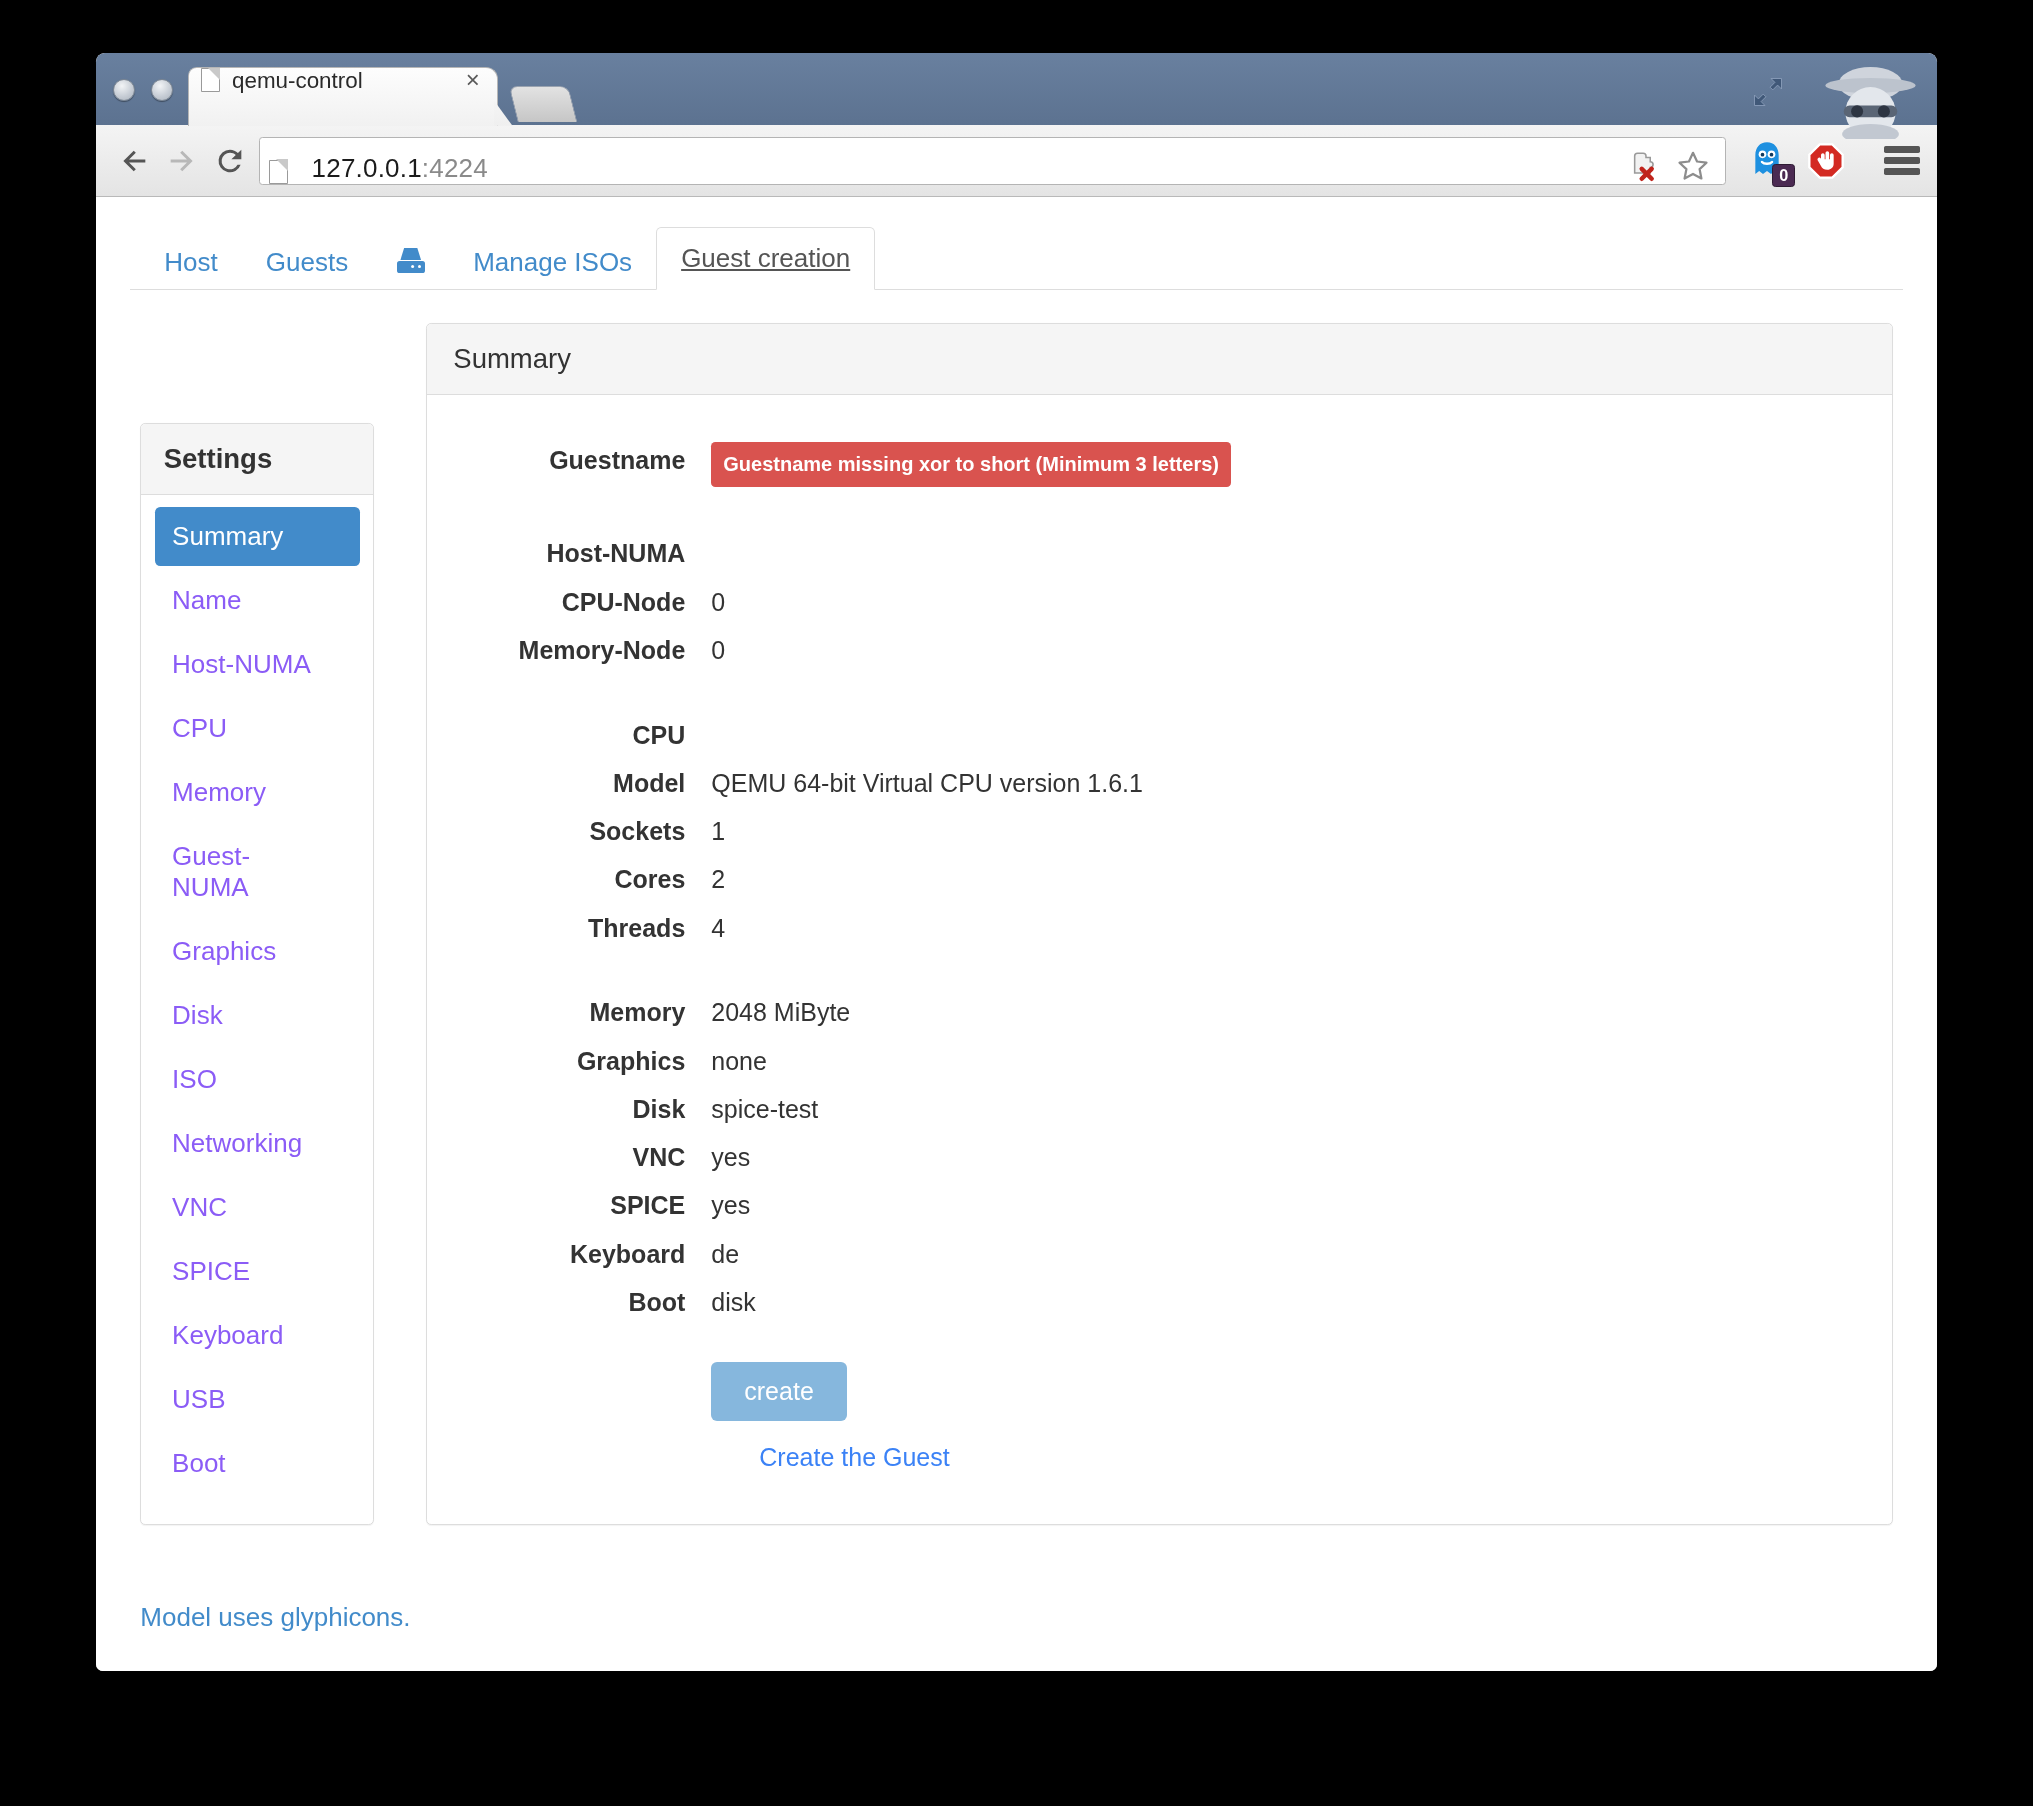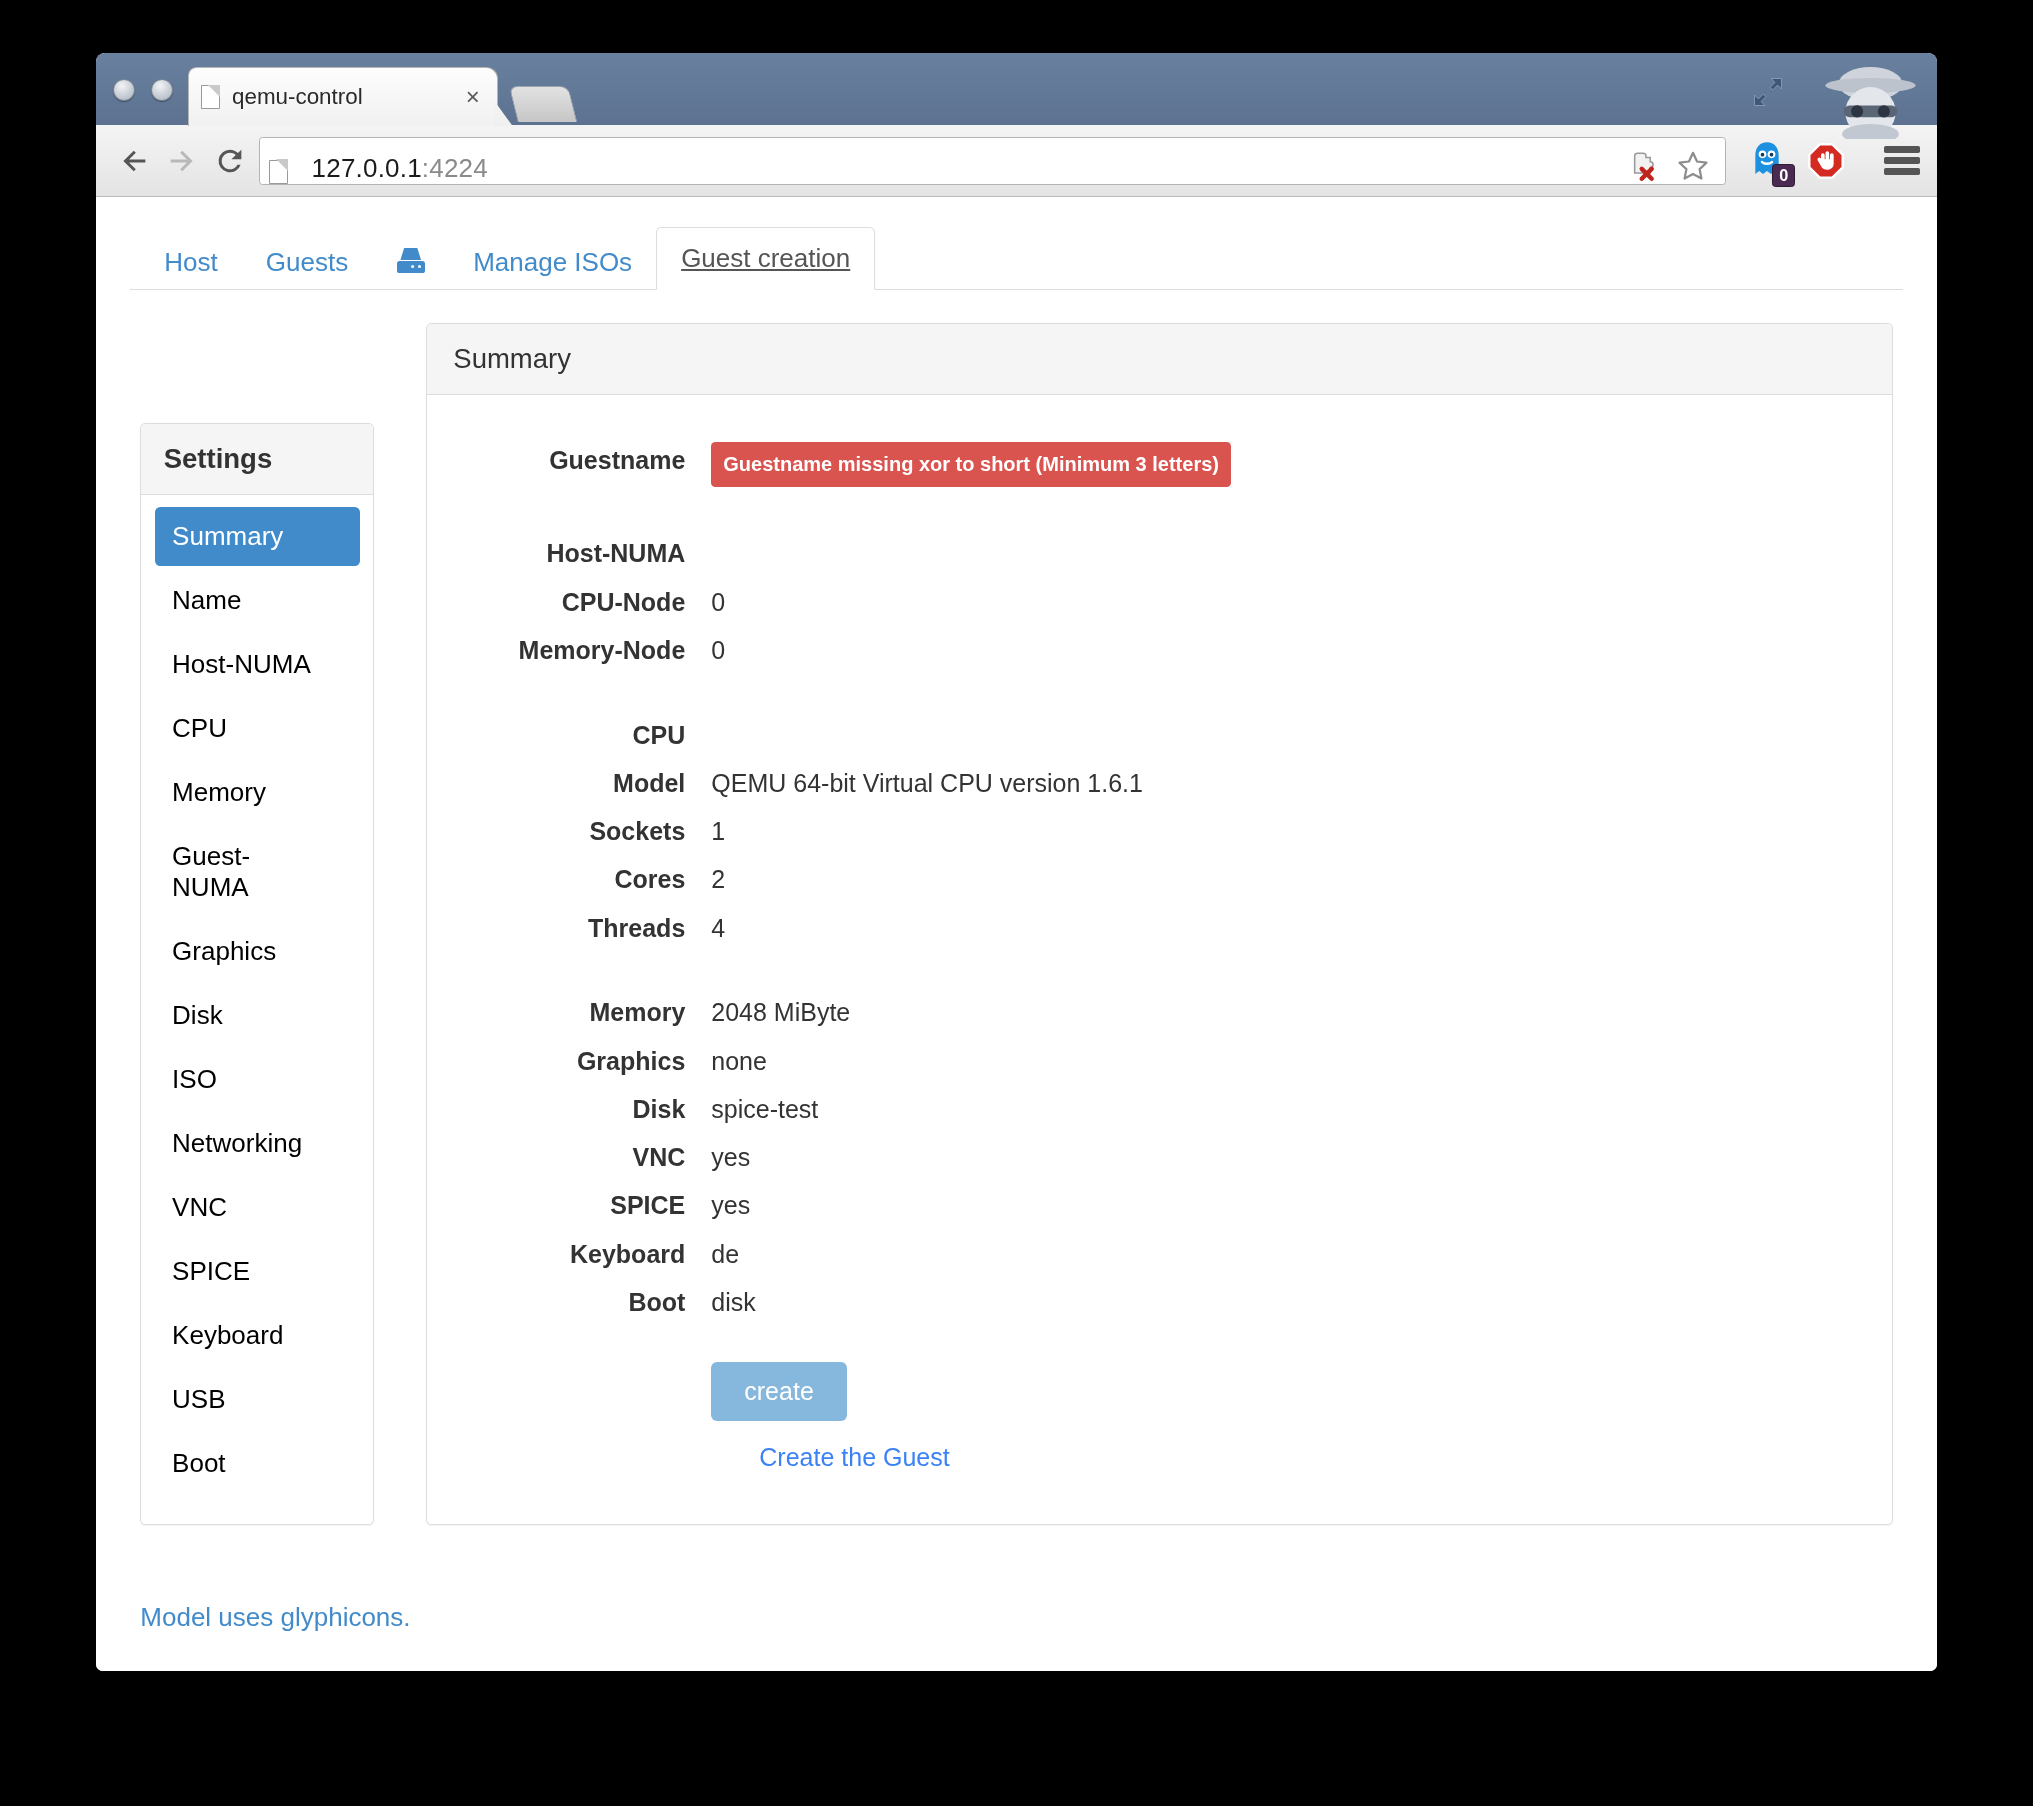--- a/index.html
+++ b/index.html
@@ -38,21 +38,21 @@
     background: radial-gradient(circle at 40% 30%, #f2f4f6 0%, #c8ced6 55%, #a9b2bd 100%);
     border: 0.9px solid #7d8793;
     box-shadow: 0 0.9px 0.9px rgba(0,0,0,0.35);
   }
   .tab {
     position: absolute; left: 92px; top: 13.8px;
     width: 310px; height: 59px;
     background: linear-gradient(to bottom, #fdfdfd, #f1f1f1);
     border-radius: 8.6px 12px 0 0;
     border: 0.9px solid #b6b6b6; border-bottom: none;
-    display: flex; align-items: center;
+    display: flex; 
     padding: 0 12px;
   }
   .tab::after {
     content: ""; position: absolute; right: -15.5px; bottom: 0;
     width: 19px; height: 26px;
     background: linear-gradient(to bottom, #f5f5f5, #efefef);
     clip-path: polygon(0 0, 100% 100%, 0 100%);
   }
   .page-icon {
     width: 19px; height: 24px; flex: 0 0 auto;
@@ -178,21 +178,21 @@
     margin-left: 10.3px;
     box-shadow: 0 0.9px 0.9px rgba(0,0,0,.05);
     overflow: hidden;
   }
   .sidebar-head {
     background: #f5f5f5; border-bottom: 0.9px solid #dddddd;
     padding: 19px 22.4px; font-size: 27.5px; color: #333; font-weight: bold;
   }
   .sidebar-list { padding: 12px 13.8px 26px; }
   .sidebar-item {
-    display: block; font-size: 26px; color: #000000;
+    display: block; font-size: 26px; color: #8b5cf6;
     padding: 13.8px 17px; border-radius: 5.2px; text-decoration: none;
     line-height: 1.2; margin-bottom: 5.2px;
   }
   .sidebar-item.active { background: #428bca; color: #ffffff; font-weight: normal; }
 
   .panel {
     flex: 1 1 auto; margin-left: 52px; margin-right: 10.3px;
     border: 0.9px solid #dddddd; border-radius: 5.2px;
     background: #fff; box-shadow: 0 0.9px 0.9px rgba(0,0,0,.05);
     min-height: 989px;

